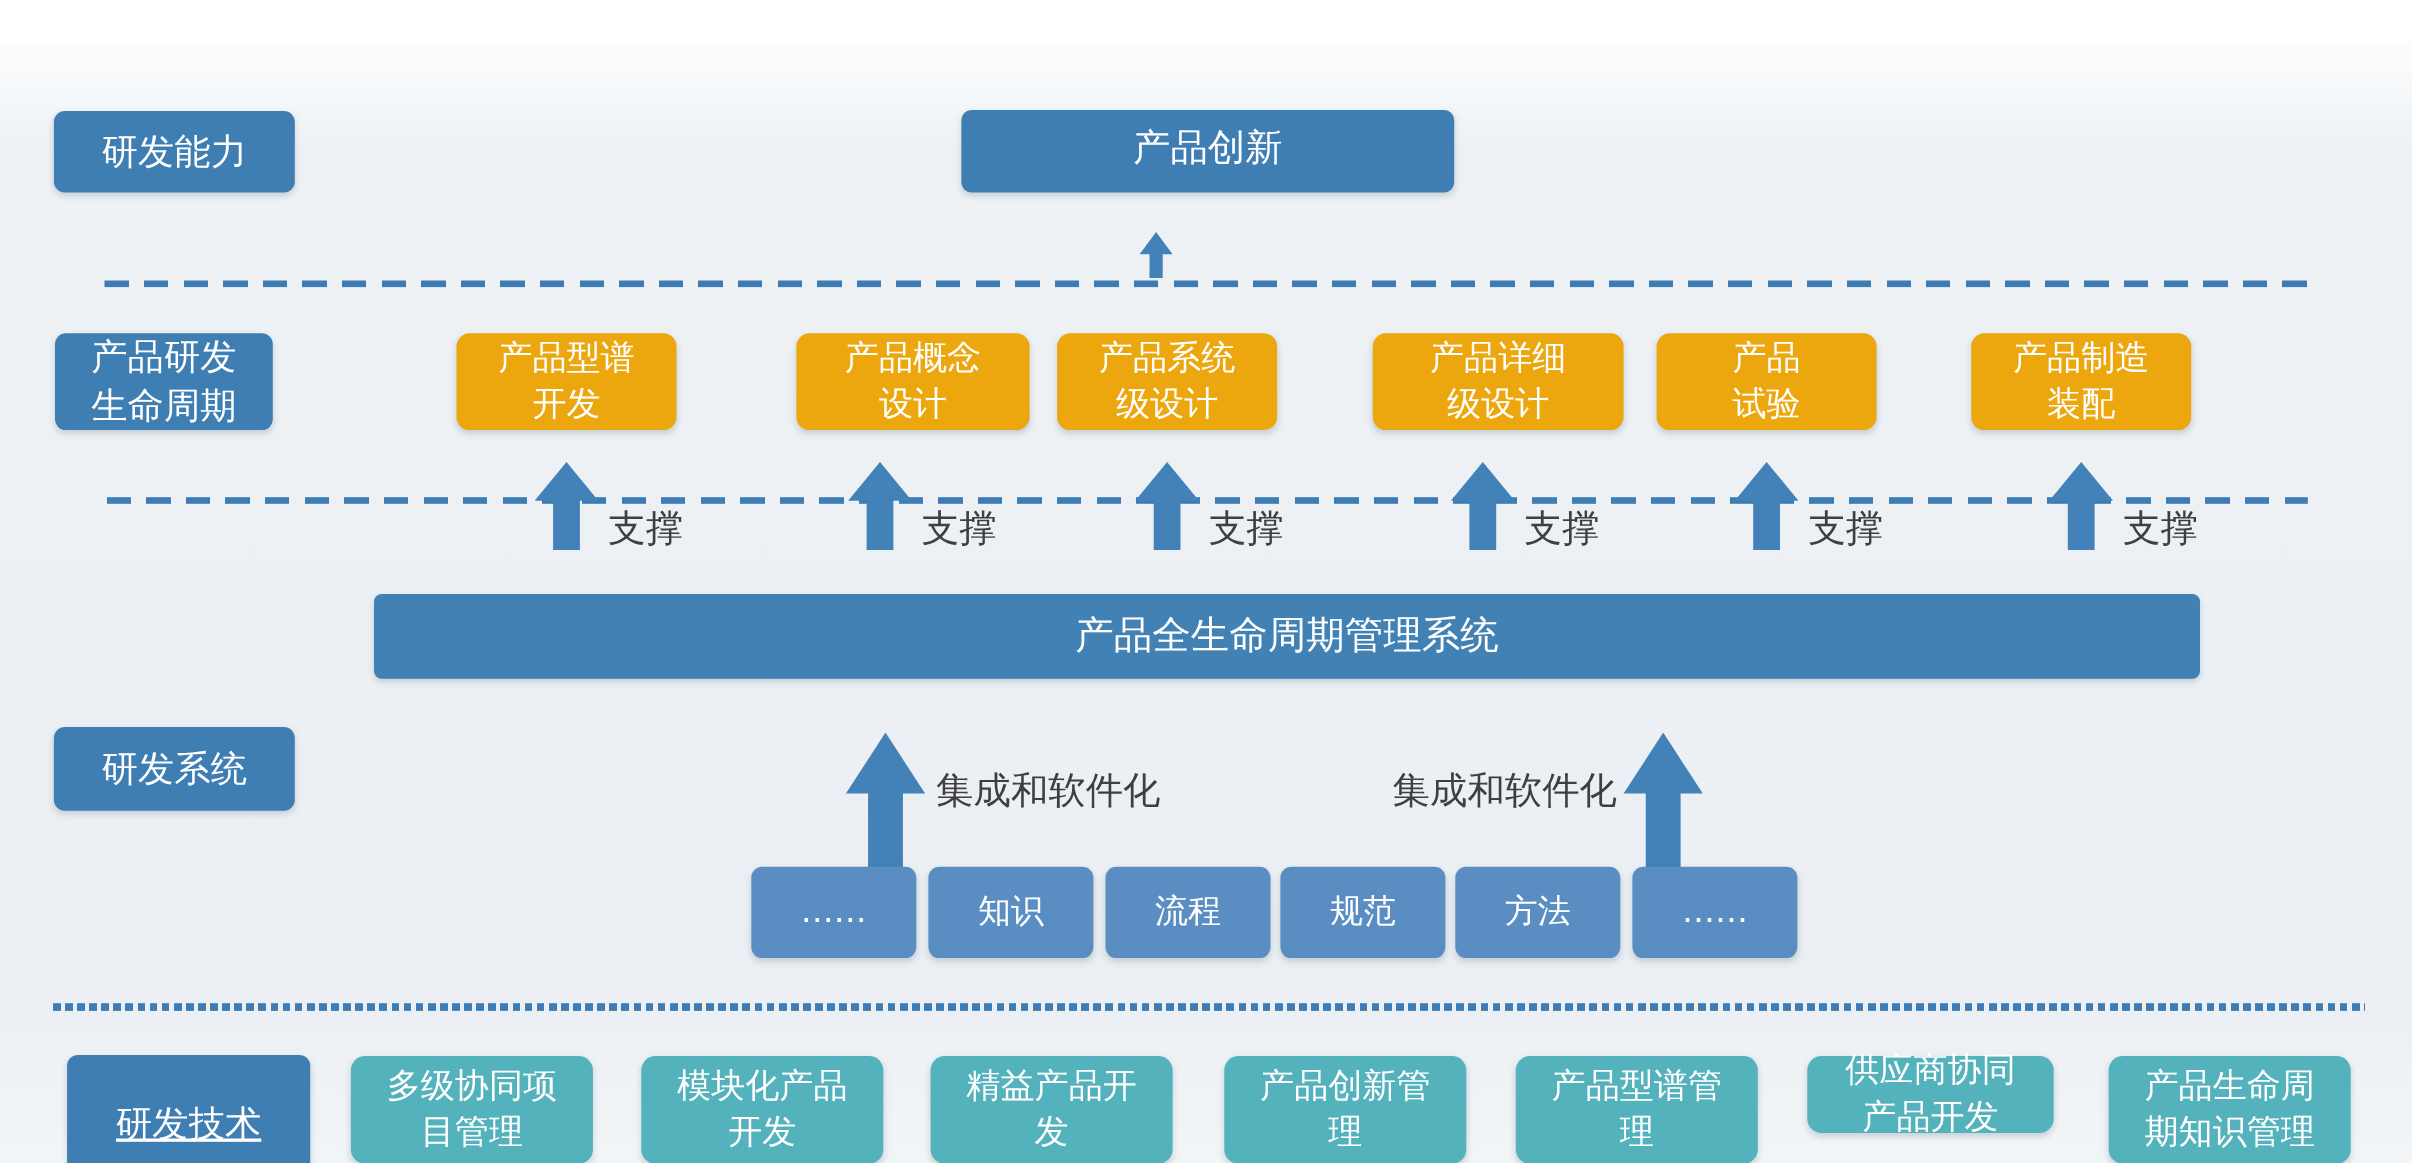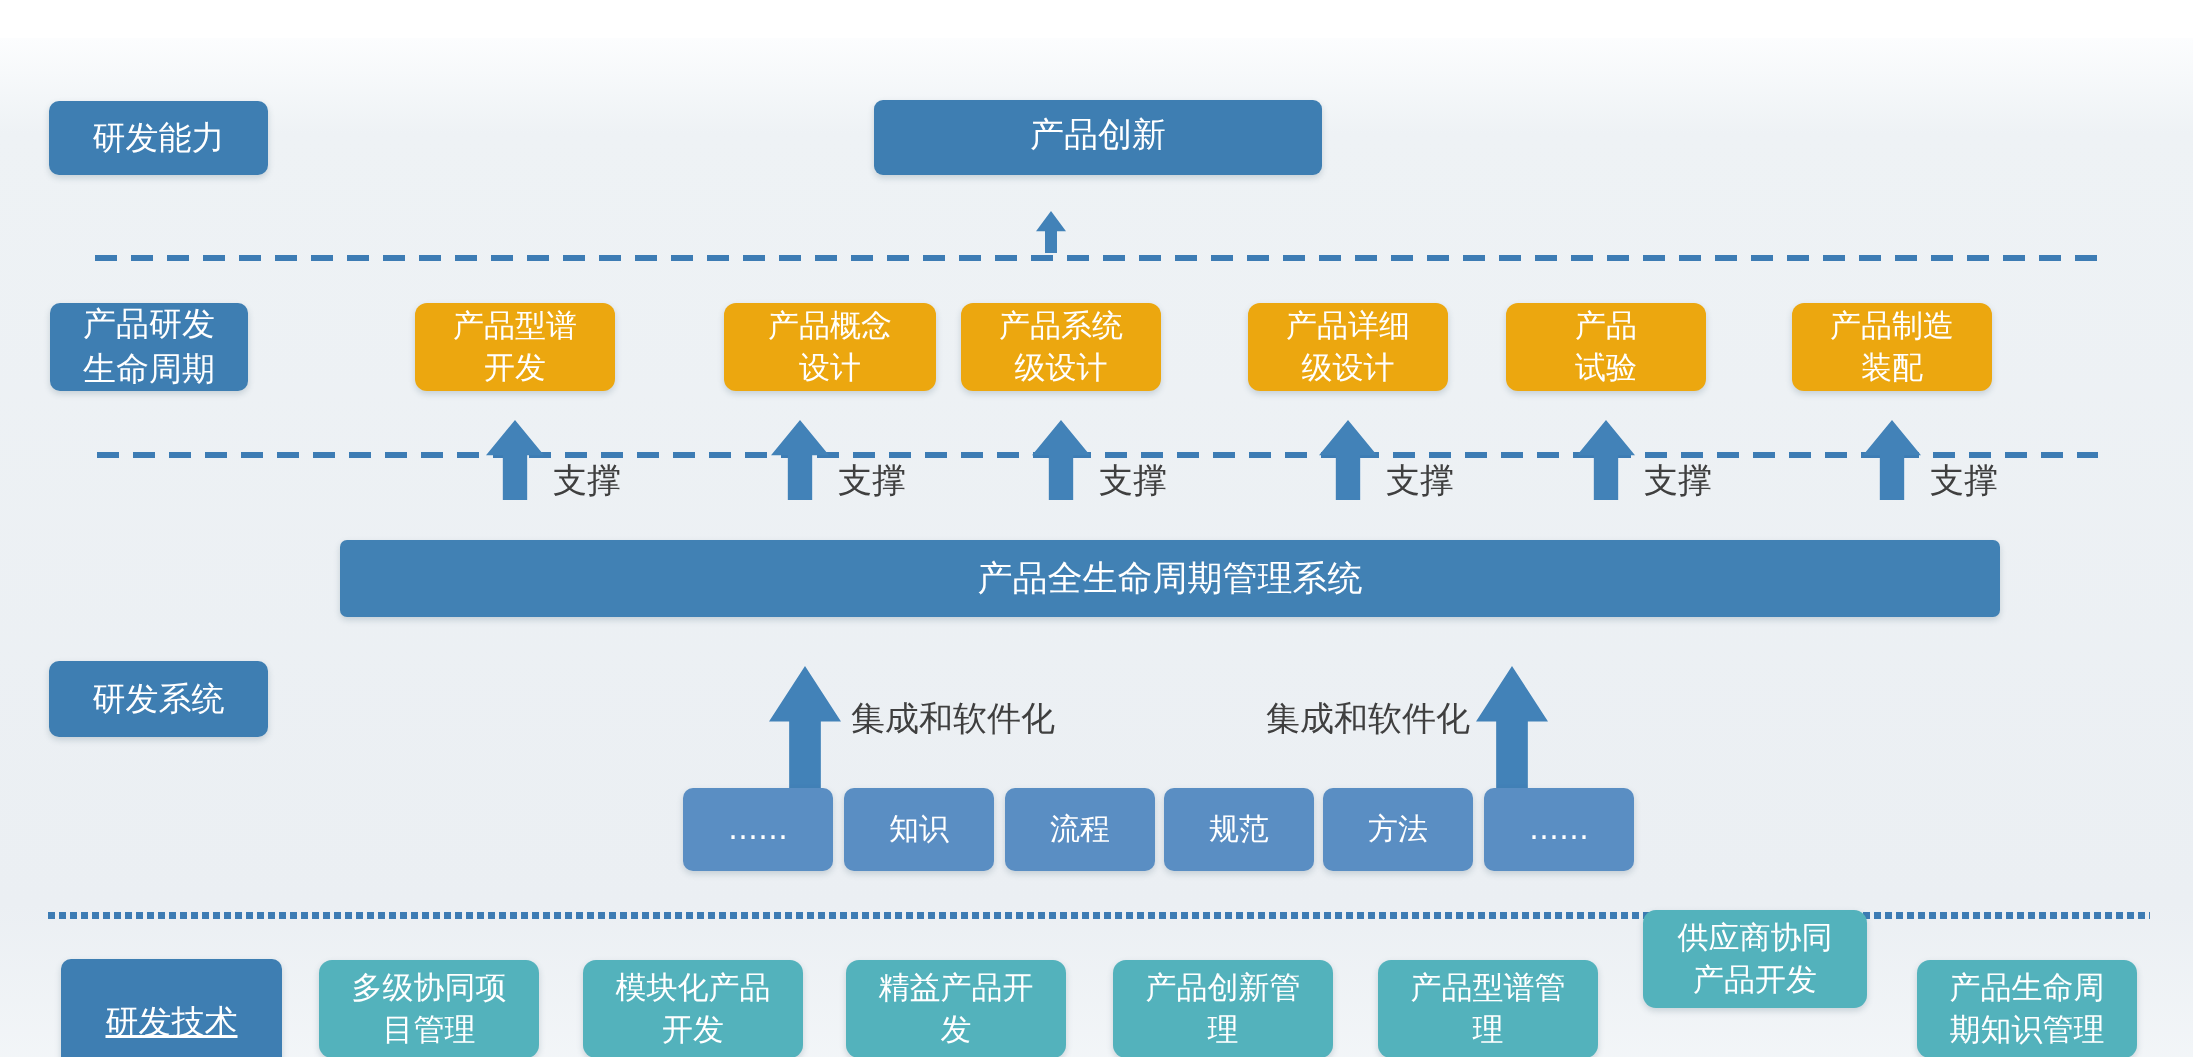--- a/index.html
+++ b/index.html
@@ -41,21 +41,21 @@
 
   <div class="box side-label" style="left:50px;top:265px;width:198px;height:88px;">产品研发
 生命周期</div>
 
   <div class="box stage" style="left:415px;top:265px;width:200px;height:88px;">产品型谱
 开发</div>
   <div class="box stage" style="left:724px;top:265px;width:212px;height:88px;">产品概念
 设计</div>
   <div class="box stage" style="left:961px;top:265px;width:200px;height:88px;">产品系统
 级设计</div>
-  <div class="box stage" style="left:1248px;top:265px;width:200px;height:88px;">产品详细
+  <div class="box stage" style="left:1248px;top:265px;width:228px;height:88px;">产品详细
 级设计</div>
   <div class="box stage" style="left:1506px;top:265px;width:200px;height:88px;">产品
 试验</div>
   <div class="box stage" style="left:1792px;top:265px;width:200px;height:88px;">产品制造
 装配</div>
 
   <div class="dash-line" style="left:97px;top:414px;width:2001px;"></div>
 
   <div class="arrow sup" style="left:486px;top:382px;"></div>
   <div class="annot" style="left:553px;top:420px;">支撑</div>
@@ -93,18 +93,18 @@
   <div class="box tech" style="left:319px;top:922px;width:220px;height:98px;">多级协同项
 目管理</div>
   <div class="box tech" style="left:583px;top:922px;width:220px;height:98px;">模块化产品
 开发</div>
   <div class="box tech" style="left:846px;top:922px;width:220px;height:98px;">精益产品开
 发</div>
   <div class="box tech" style="left:1113px;top:922px;width:220px;height:98px;">产品创新管
 理</div>
   <div class="box tech" style="left:1378px;top:922px;width:220px;height:98px;">产品型谱管
 理</div>
-  <div class="box tech" style="left:1643px;top:872px;width:224px;height:98px;">供应商协同
+  <div class="box tech" style="left:1643px;top:922px;width:224px;height:70px;">供应商协同
 产品开发</div>
   <div class="box tech" style="left:1917px;top:922px;width:220px;height:98px;">产品生命周
 期知识管理</div>
 
 </div>
 
 </body></html>

